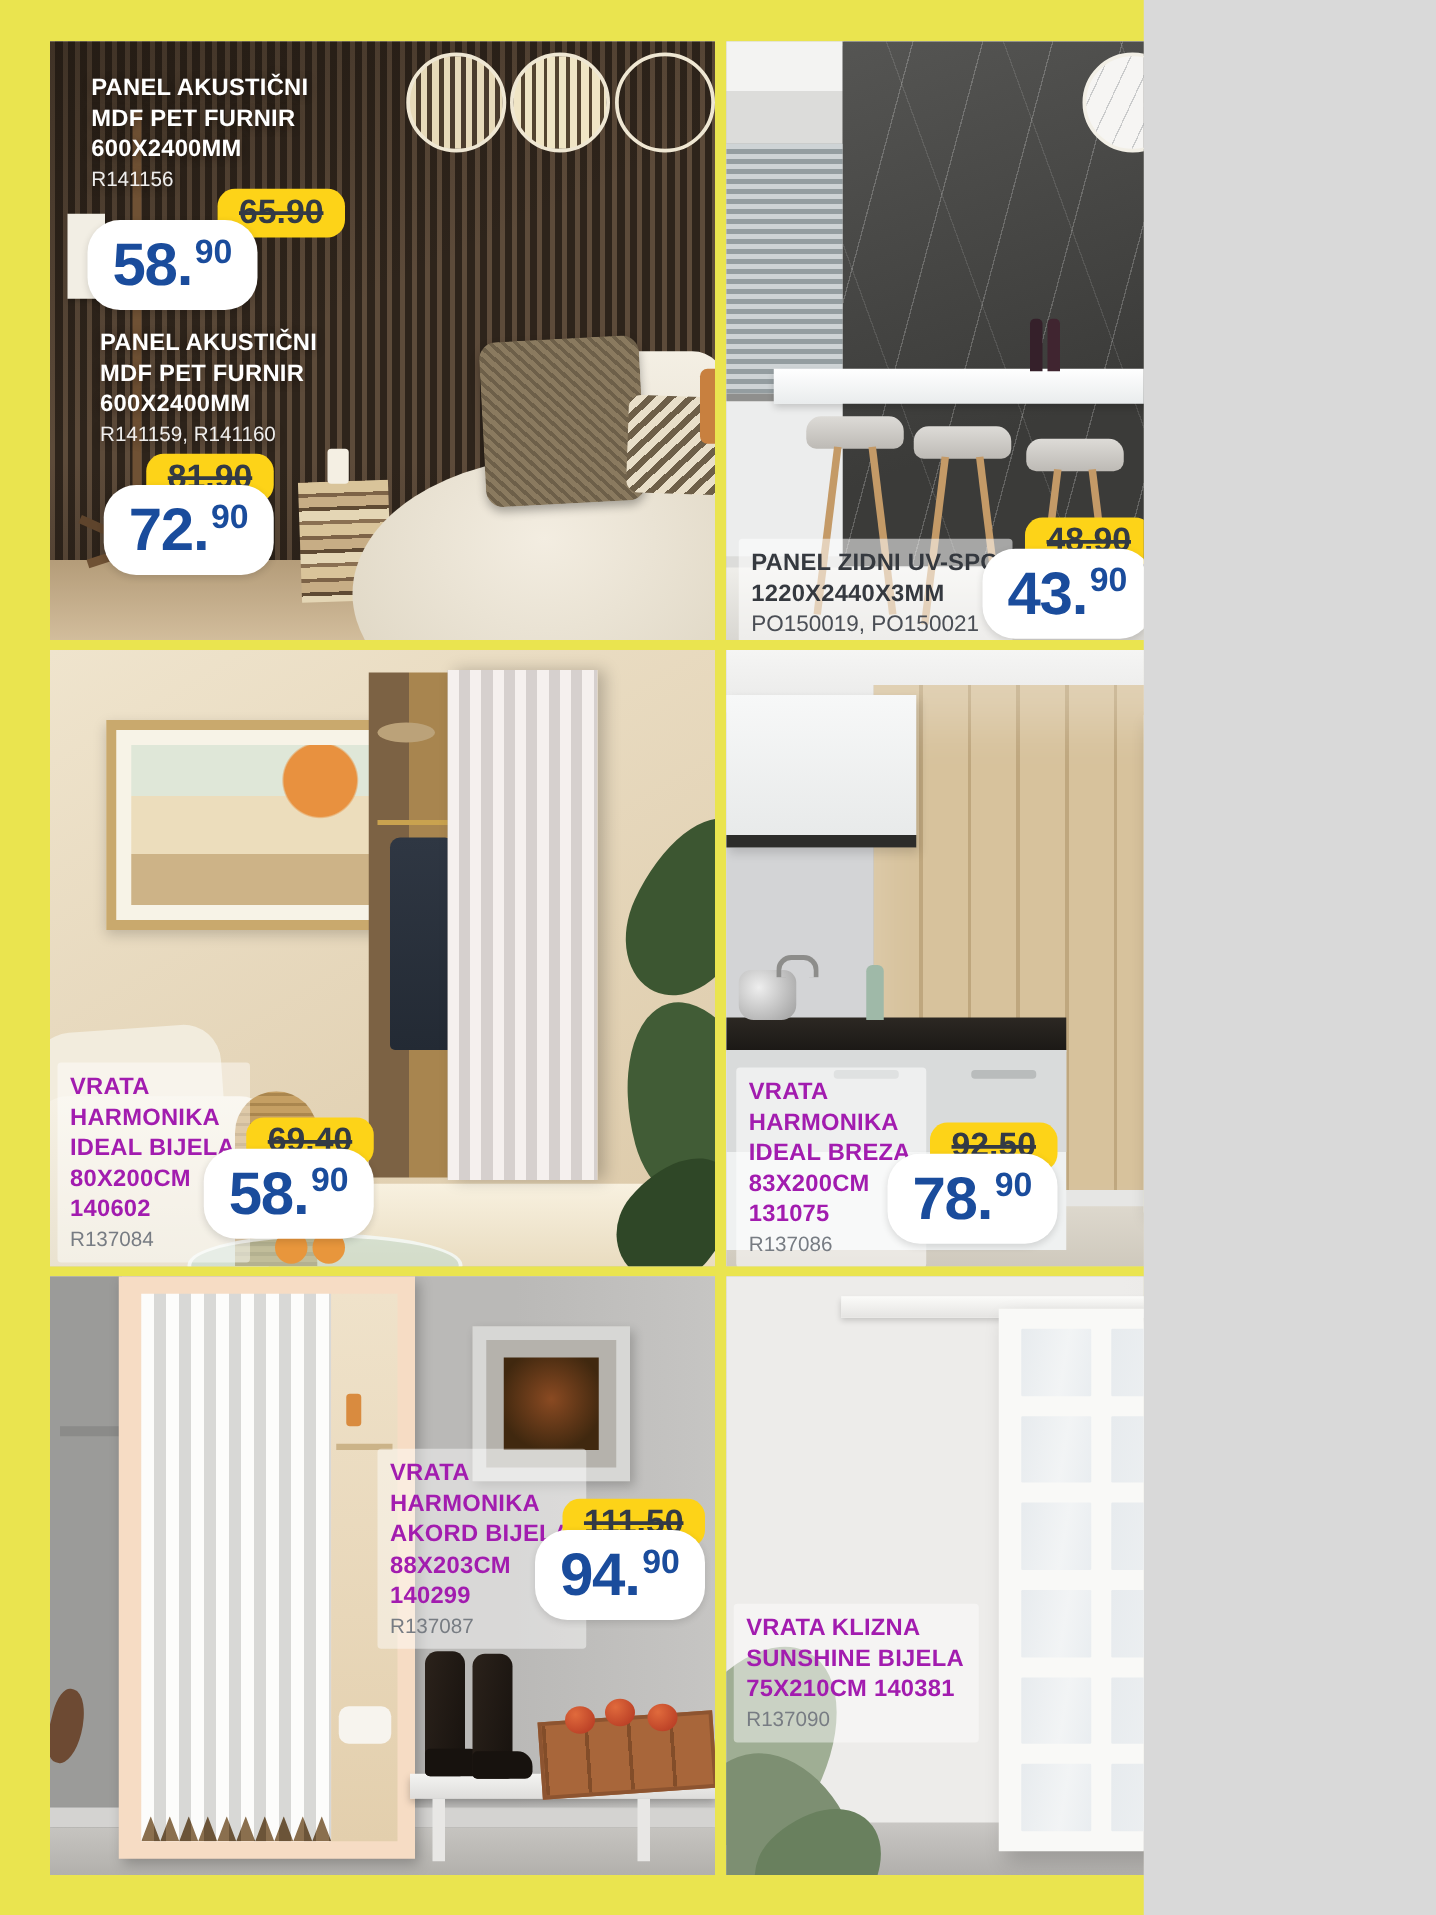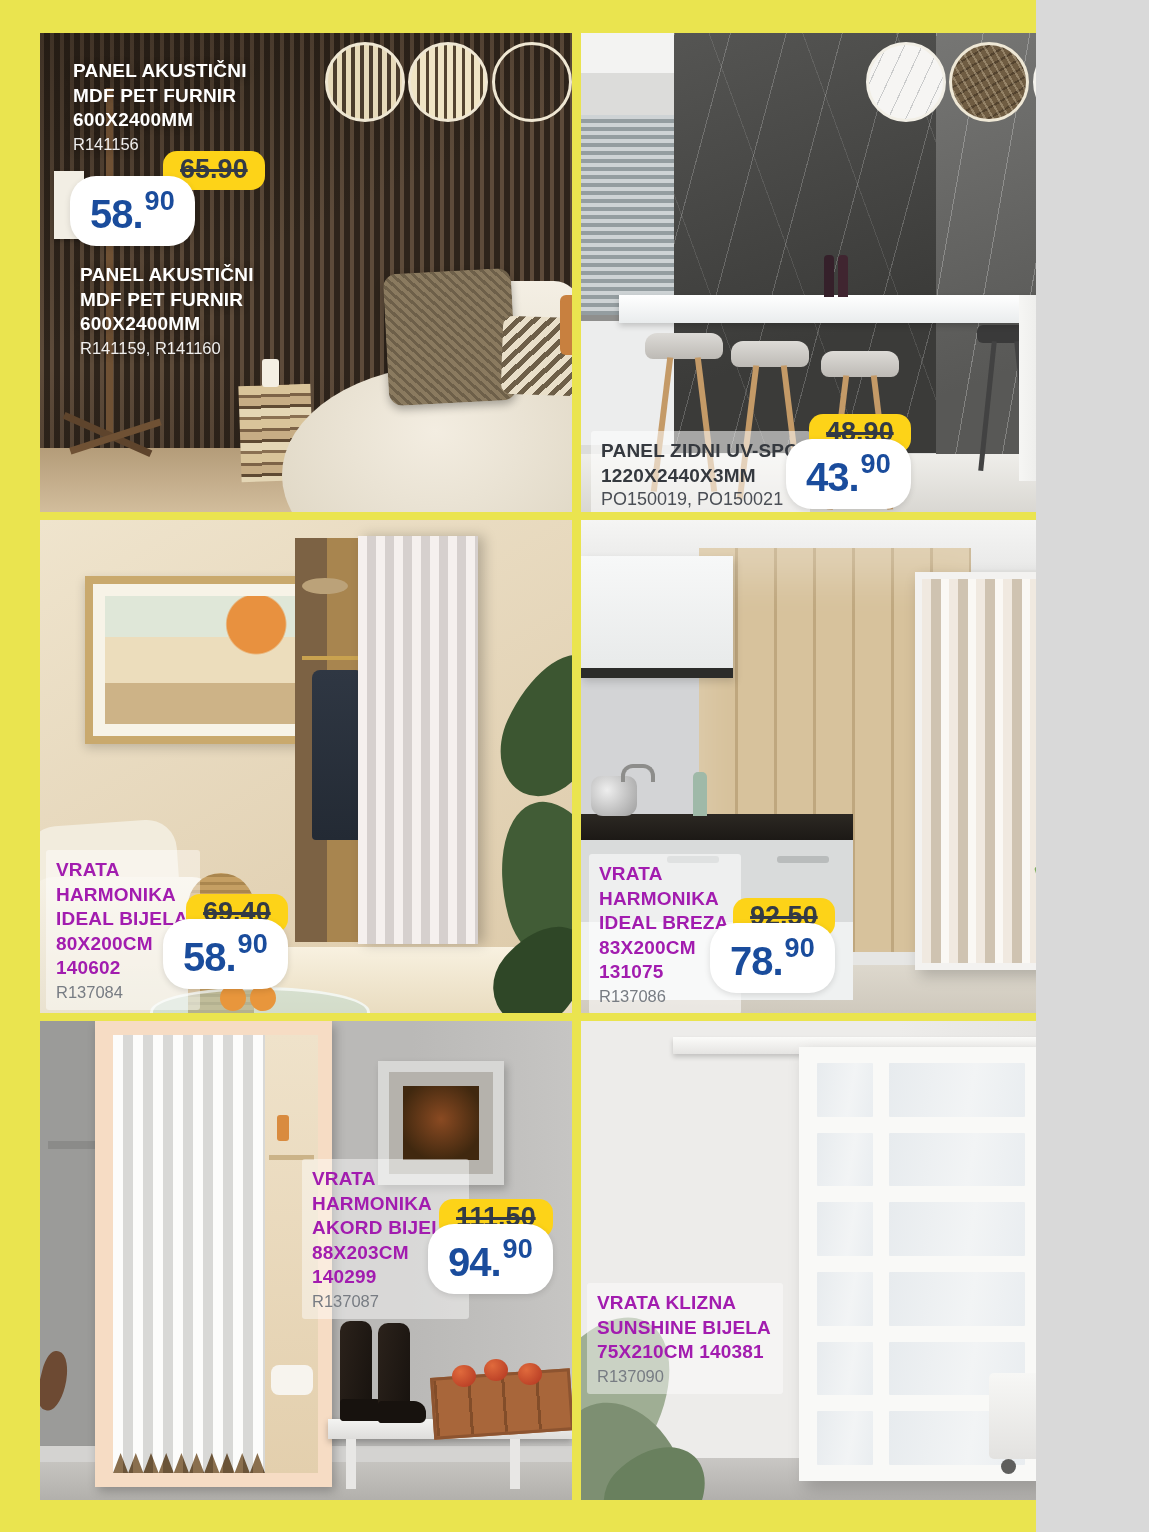--- a/index.html
+++ b/index.html
@@ -1,19 +1,19 @@
 <!DOCTYPE html>
 <html><head>
 <meta charset="utf-8">
 <style>
   * { margin:0; padding:0; box-sizing:border-box; }
   html,body { background:#d9d9d9; }
   body { font-family:"Liberation Sans","DejaVu Sans",sans-serif; }
 
-  .page { position:relative; width:1036px; height:1532px; background:#eae44f; overflow:hidden; }
+  .page { position:relative; width:915px; height:1532px; background:#eae44f; overflow:hidden; }
   .grid { position:absolute; left:40px; top:33px; width:1070px; height:1467px;
           display:grid; grid-template-columns:532px 529px; grid-template-rows:479px 493px 479px;
           column-gap:9px; row-gap:8px; }
   .tile { position:relative; overflow:hidden; background:#ccc; }
 
   
   .ptext { position:absolute; z-index:6; }
   .ptext .tl { font-size:19px; font-weight:bold; line-height:24.5px; letter-spacing:.2px; color:#a21caf; white-space:nowrap; }
   .ptext .code { font-size:16.5px; line-height:23px; color:#777c83; white-space:nowrap; }
   .ptext.on-dark .tl { color:#fff; text-shadow:0 1px 8px rgba(20,12,5,.45); }
@@ -23,21 +23,21 @@
 
   
   .price-pair { position:absolute; z-index:7; display:flex; flex-direction:column; align-items:flex-start; }
   .pp-old { align-self:flex-end; position:relative; z-index:1; background:#fdd318; border-radius:14px;
             padding:3px 17px 5px; margin-bottom:-14px;
             font-size:27px; font-weight:bold; color:#333a45;
             text-decoration:line-through; text-decoration-thickness:2.5px; white-space:nowrap; }
   .pp-old.jut { margin-right:-70px; }
   .pp-new { position:relative; z-index:2; background:#fff; border-radius:26px; padding:10px 20px 14px;
             color:#1a4c9c; white-space:nowrap; box-shadow:0 2px 6px rgba(0,0,0,.12); }
-  .pp-new .main { font-size:40px; line-height:.85; font-weight:bold; letter-spacing:-1px; }
+  .pp-new .main { font-size:48px; line-height:.85; font-weight:bold; letter-spacing:-1px; }
   .pp-new .cents { font-size:27px; font-weight:bold; vertical-align:18px; margin-left:2px; letter-spacing:0; }
   .pp-new.wide .main { font-size:44px; }
 
   
   .swatch { position:absolute; top:9px; width:80px; height:80px; border-radius:50%; border:3px solid #efe7d3; z-index:5; }
   .sw1 { left:285px; } .sw2 { left:368px; } .sw3 { left:452px; }
 
   
   .s1-wall { position:absolute; inset:0;
     background:repeating-linear-gradient(90deg,#5d4b3a 0 4px,#2e241b 4px 10px); }
@@ -258,20 +258,24 @@
         <div class="pp-old jut">65.90</div>
         <div class="pp-new"><span class="main">58.</span><span class="cents">90</span></div>
       </div>
 
       <div class="ptext on-dark t1-b2">
         <div class="tl">PANEL AKUSTIČNI</div>
         <div class="tl">MDF PET FURNIR</div>
         <div class="tl">600X2400MM</div>
         <div class="code">R141159, R141160</div>
       </div>
+      <div class="price-pair t1-p2">
+        <div class="pp-old">81.90</div>
+        <div class="pp-new"><span class="main">72.</span><span class="cents">90</span></div>
+      </div>
     </div>
 
     <div class="tile">
       <div class="s2-bg"></div>
       <div class="s2-marble-dark"></div>
       <div class="s2-marble-light"></div>
       <div class="s2-blinds"></div>
       <div class="s2-lowcab"></div>
       <div class="s2-stool-dark">
           <span class="seat"></span>

